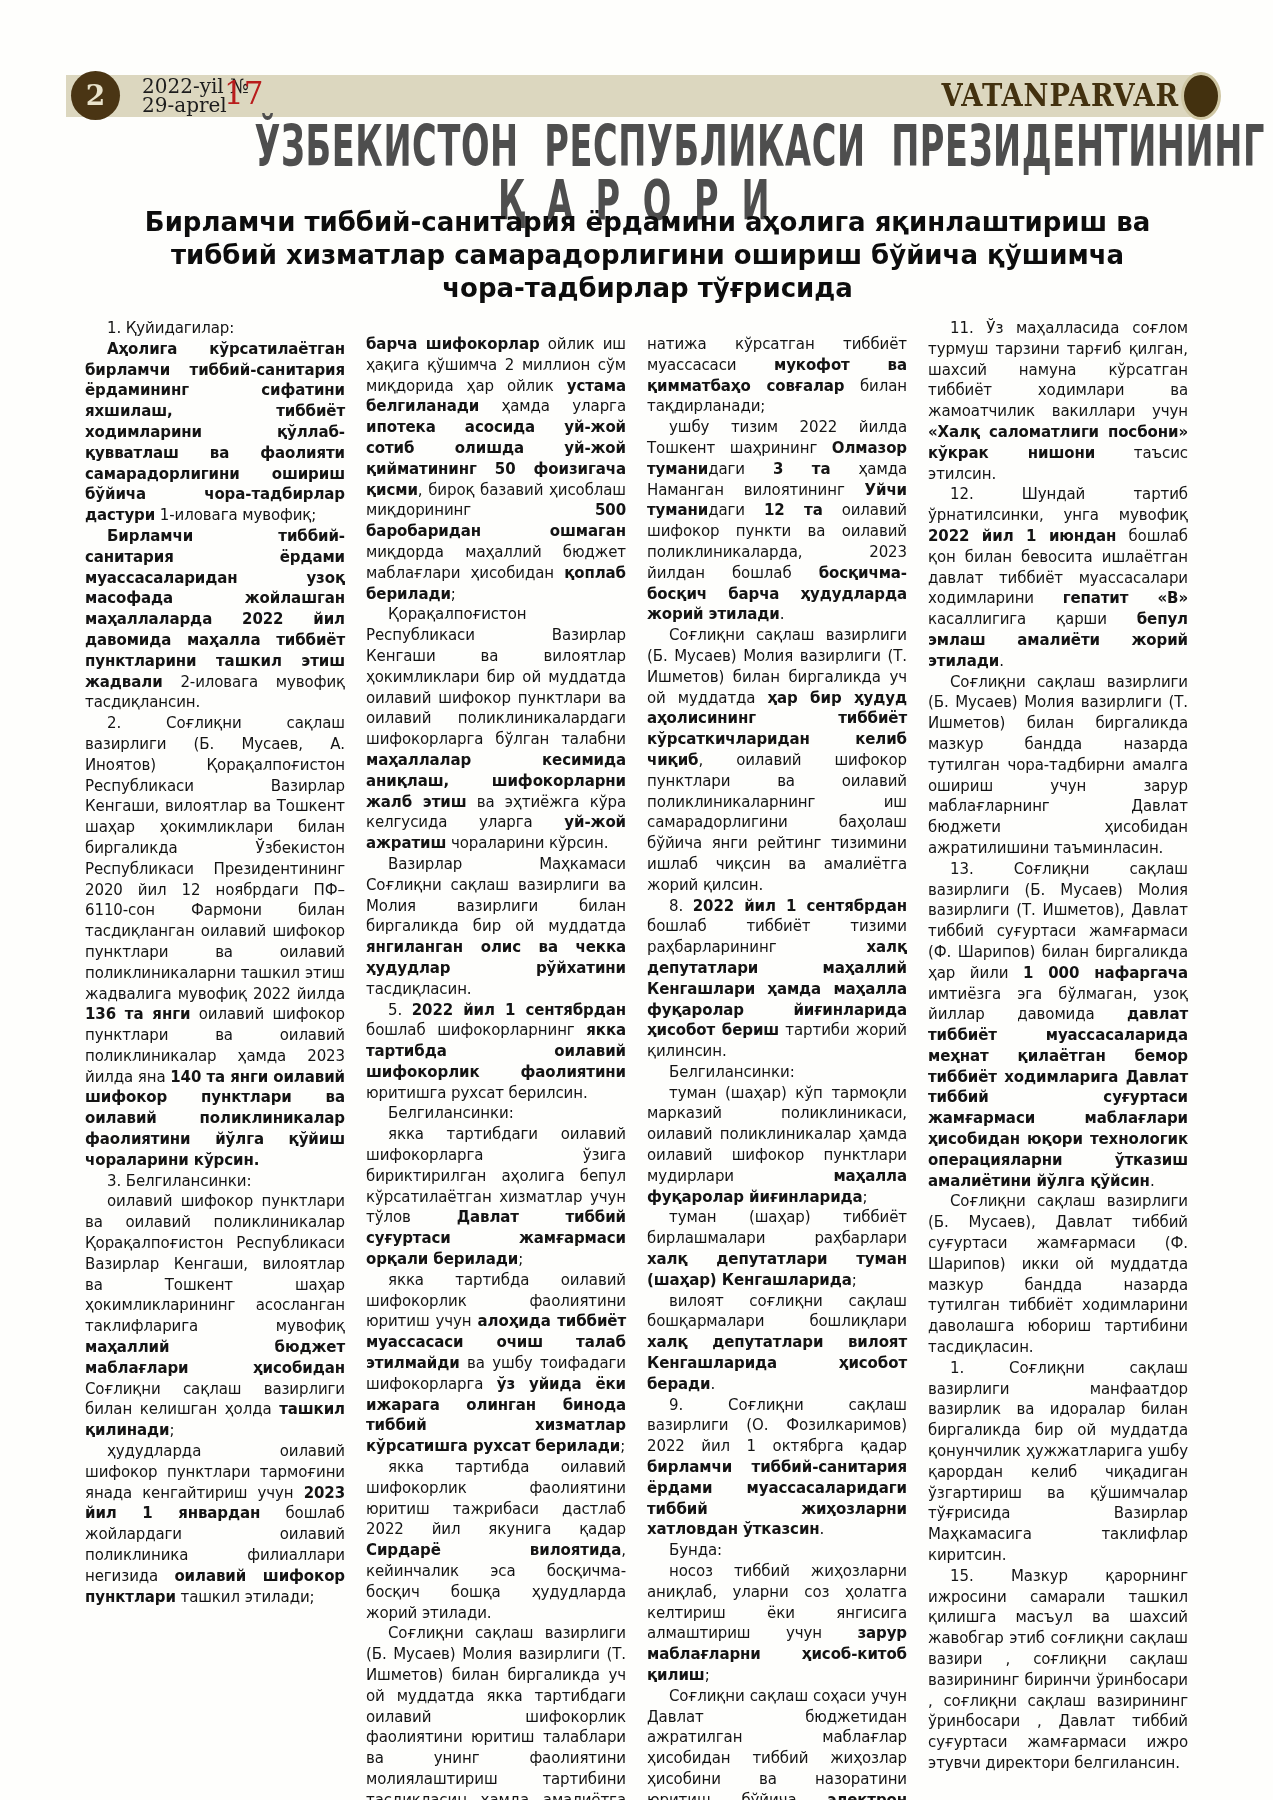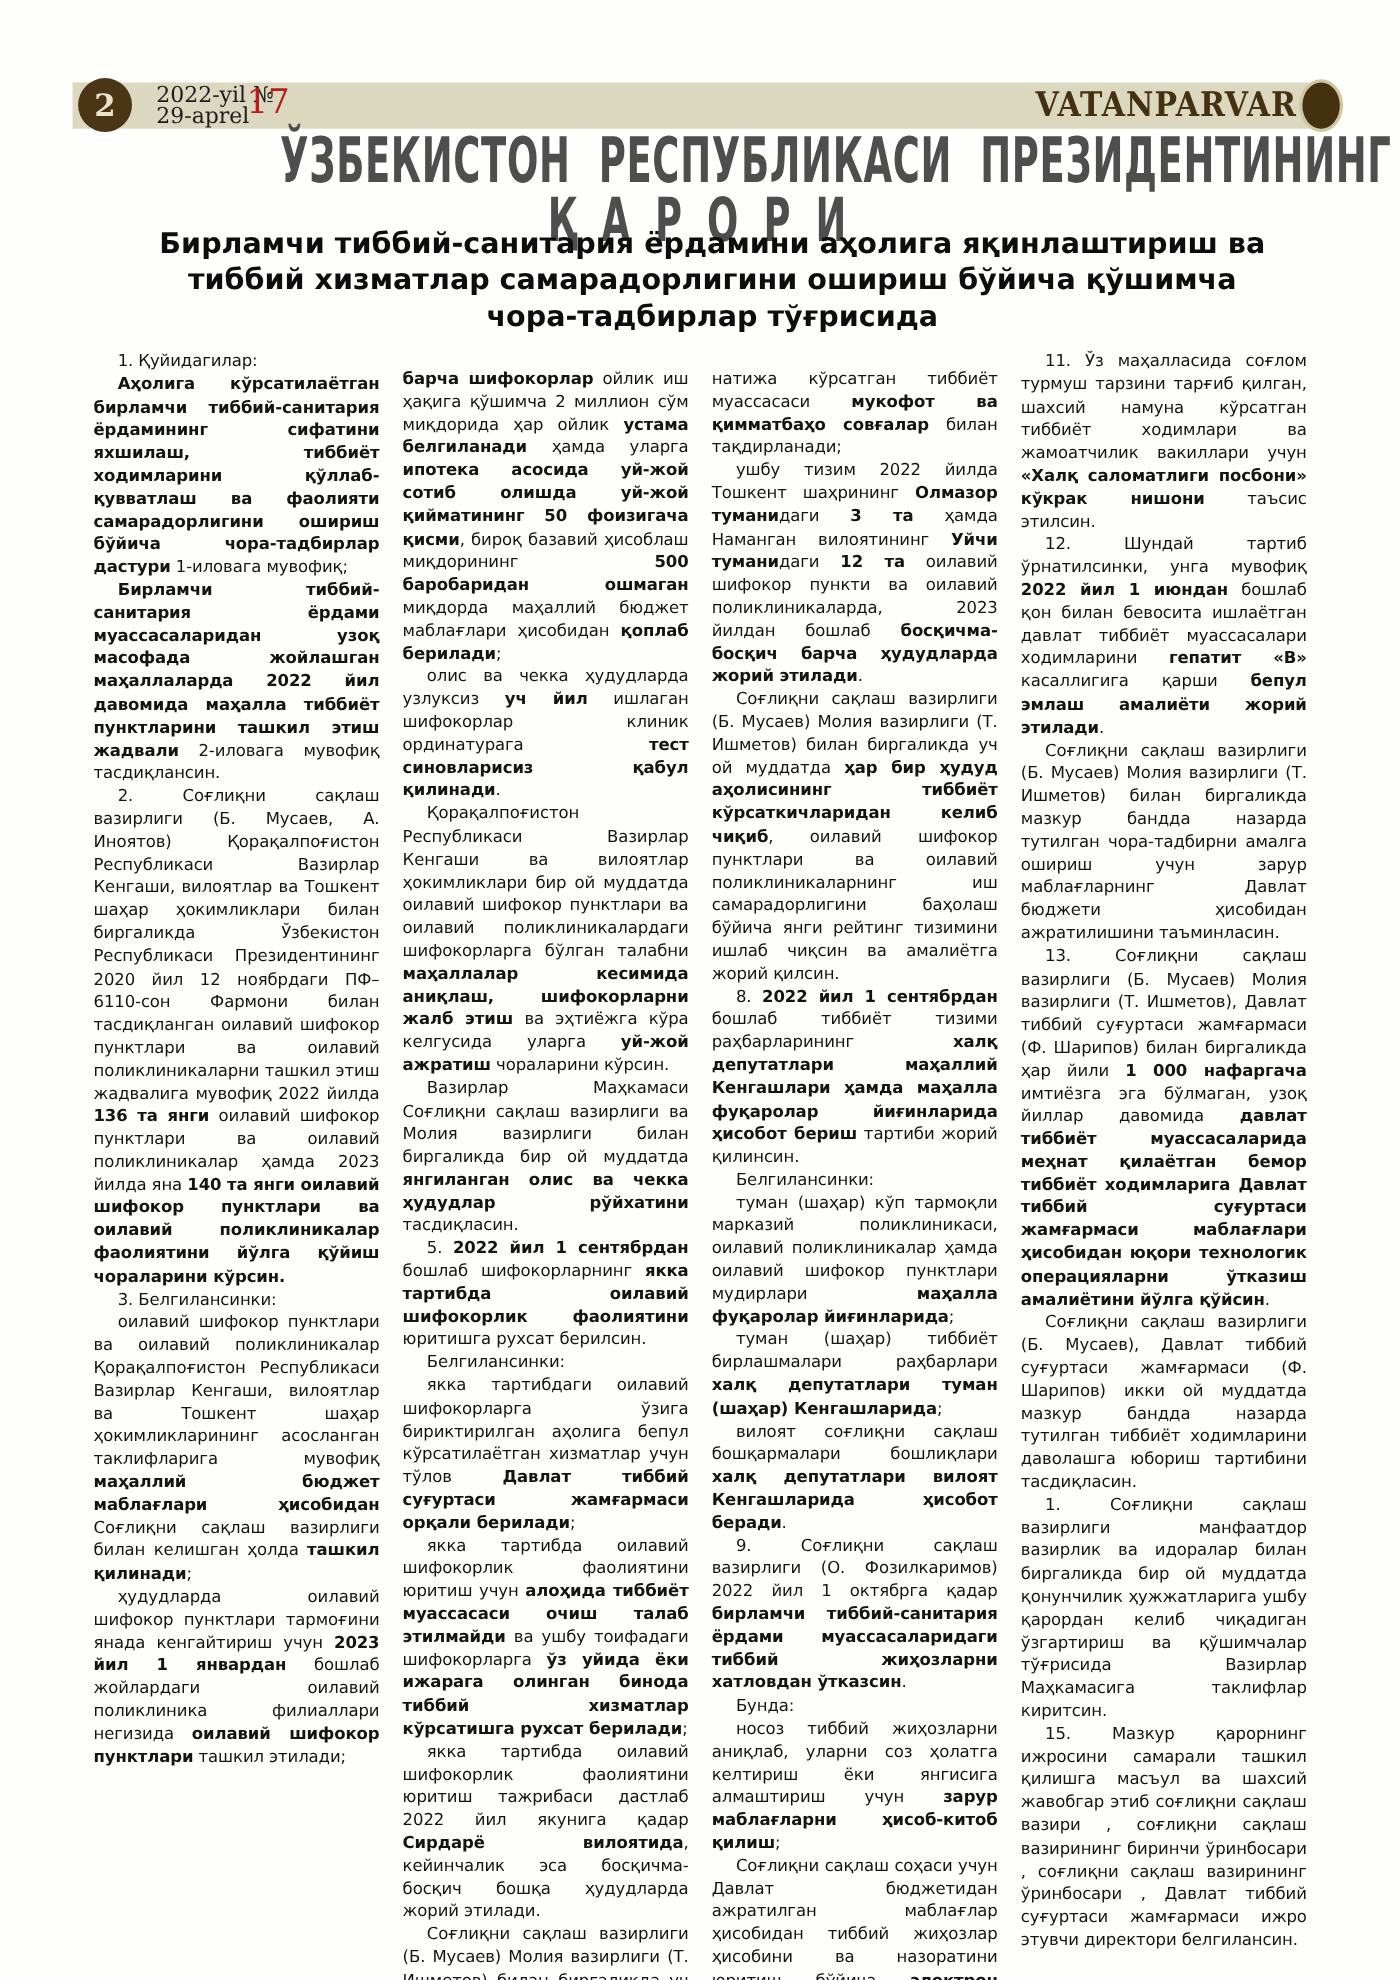--- a/index.html
+++ b/index.html
@@ -94,21 +94,20 @@
         <p>1. Қуйидагилар:</p>
         <p><b>Аҳолига кўрсатилаётган бирламчи тиббий-санитария ёрдамининг сифатини яхшилаш, тиббиёт ходимларини қўллаб-қувватлаш ва фаолияти самарадорлигини ошириш бўйича чора-тадбирлар дастури</b> 1-иловага мувофиқ;</p>
         <p><b>Бирламчи тиббий-санитария ёрдами муассасаларидан узоқ масофада жойлашган маҳаллаларда 2022 йил давомида маҳалла тиббиёт пунктларини ташкил этиш жадвали</b> 2-иловага мувофиқ тасдиқлансин.</p>
         <p>2. Соғлиқни сақлаш вазирлиги (Б. Мусаев, А. Иноятов) Қорақалпоғистон Республикаси Вазирлар Кенгаши, вилоятлар ва Тошкент шаҳар ҳокимликлари билан биргаликда Ўзбекистон Республикаси Президентининг 2020 йил 12 ноябрдаги ПФ–6110-сон Фармони билан тасдиқланган оилавий шифокор пунктлари ва оилавий поликлиникаларни ташкил этиш жадвалига мувофиқ 2022 йилда <b>136 та янги</b> оилавий шифокор пунктлари ва оилавий поликлиникалар ҳамда 2023 йилда яна <b>140 та янги оилавий шифокор пунктлари ва оилавий поликлиникалар фаолиятини йўлга қўйиш чораларини кўрсин.</b></p>
         <p>3. Белгилансинки:</p>
         <p>оилавий шифокор пунктлари ва оилавий поликлиникалар Қорақалпоғистон Республикаси Вазирлар Кенгаши, вилоятлар ва Тошкент шаҳар ҳокимликларининг асосланган таклифларига мувофиқ <b>маҳаллий бюджет маблағлари ҳисобидан</b> Соғлиқни сақлаш вазирлиги билан келишган ҳолда <b>ташкил қилинади</b>;</p>
         <p>ҳудудларда оилавий шифокор пунктлари тармоғини янада кенгайтириш учун <b>2023 йил 1 январдан</b> бошлаб жойлардаги оилавий поликлиника филиаллари негизида <b>оилавий шифокор пунктлари</b> ташкил этилади;</p>
       </div>
       <div class="col">
         <p class="cont"><b>барча шифокорлар</b> ойлик иш ҳақига қўшимча 2 миллион сўм миқдорида ҳар ойлик <b>устама белгиланади</b> ҳамда уларга <b>ипотека асосида уй-жой сотиб олишда уй-жой қийматининг 50 фоизигача қисми</b>, бироқ базавий ҳисоблаш миқдорининг <b>500 баробаридан ошмаган</b> миқдорда маҳаллий бюджет маблағлари ҳисобидан <b>қоплаб берилади</b>;</p>
-        <p>олис ва чекка ҳудудларда узлуксиз <b>уч йил</b> ишлаган шифокорлар клиник ординатурага <b>тест синовларисиз қабул қилинади</b>.</p>
         <p>Қорақалпоғистон Республикаси Вазирлар Кенгаши ва вилоятлар ҳокимликлари бир ой муддатда оилавий шифокор пунктлари ва оилавий поликлиникалардаги шифокорларга бўлган талабни <b>маҳаллалар кесимида аниқлаш, шифокорларни жалб этиш</b> ва эҳтиёжга кўра келгусида уларга <b>уй-жой ажратиш</b> чораларини кўрсин.</p>
         <p>Вазирлар Маҳкамаси Соғлиқни сақлаш вазирлиги ва Молия вазирлиги билан биргаликда бир ой муддатда <b>янгиланган олис ва чекка ҳудудлар рўйхатини</b> тасдиқласин.</p>
         <p>5. <b>2022 йил 1 сентябрдан</b> бошлаб шифокорларнинг <b>якка тартибда оилавий шифокорлик фаолиятини</b> юритишга рухсат берилсин.</p>
         <p>Белгилансинки:</p>
         <p>якка тартибдаги оилавий шифокорларга ўзига бириктирилган аҳолига бепул кўрсатилаётган хизматлар учун тўлов <b>Давлат тиббий суғуртаси жамғармаси орқали берилади</b>;</p>
         <p>якка тартибда оилавий шифокорлик фаолиятини юритиш учун <b>алоҳида тиббиёт муассасаси очиш талаб этилмайди</b> ва ушбу тоифадаги шифокорларга <b>ўз уйида ёки ижарага олинган бинода тиббий хизматлар кўрсатишга рухсат берилади</b>;</p>
         <p>якка тартибда оилавий шифокорлик фаолиятини юритиш тажрибаси дастлаб 2022 йил якунига қадар <b>Сирдарё вилоятида</b>, кейинчалик эса босқичма-босқич бошқа ҳудудларда жорий этилади.</p>
         <p>Соғлиқни сақлаш вазирлиги (Б. Мусаев) Молия вазирлиги (Т. Ишметов) билан биргаликда уч ой муддатда якка тартибдаги оилавий шифокорлик фаолиятини юритиш талаблари ва унинг фаолиятини молиялаштириш тартибини тасдиқласин ҳамда амалиётга жорий қилсин.</p>
       </div>
       <div class="col">

